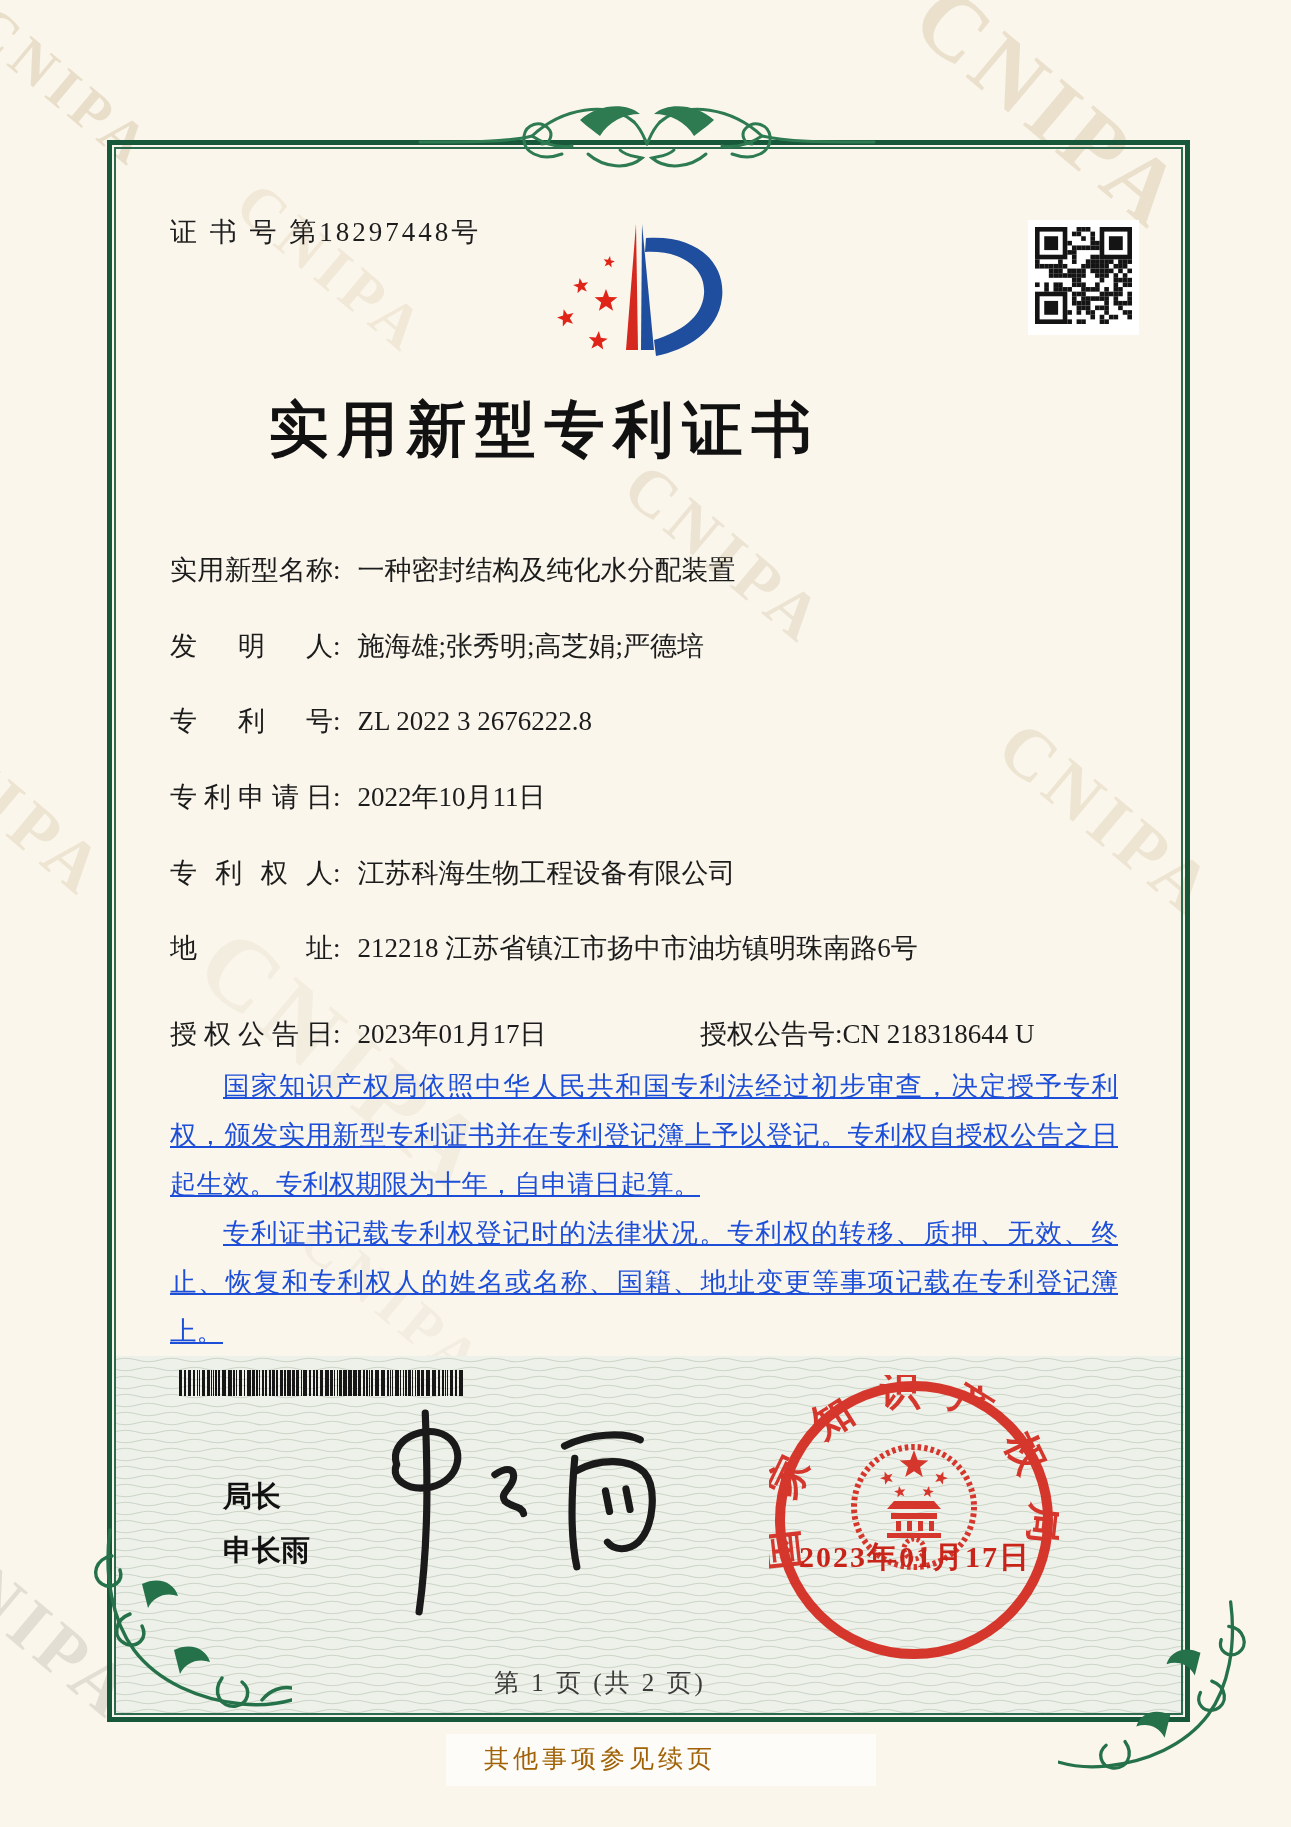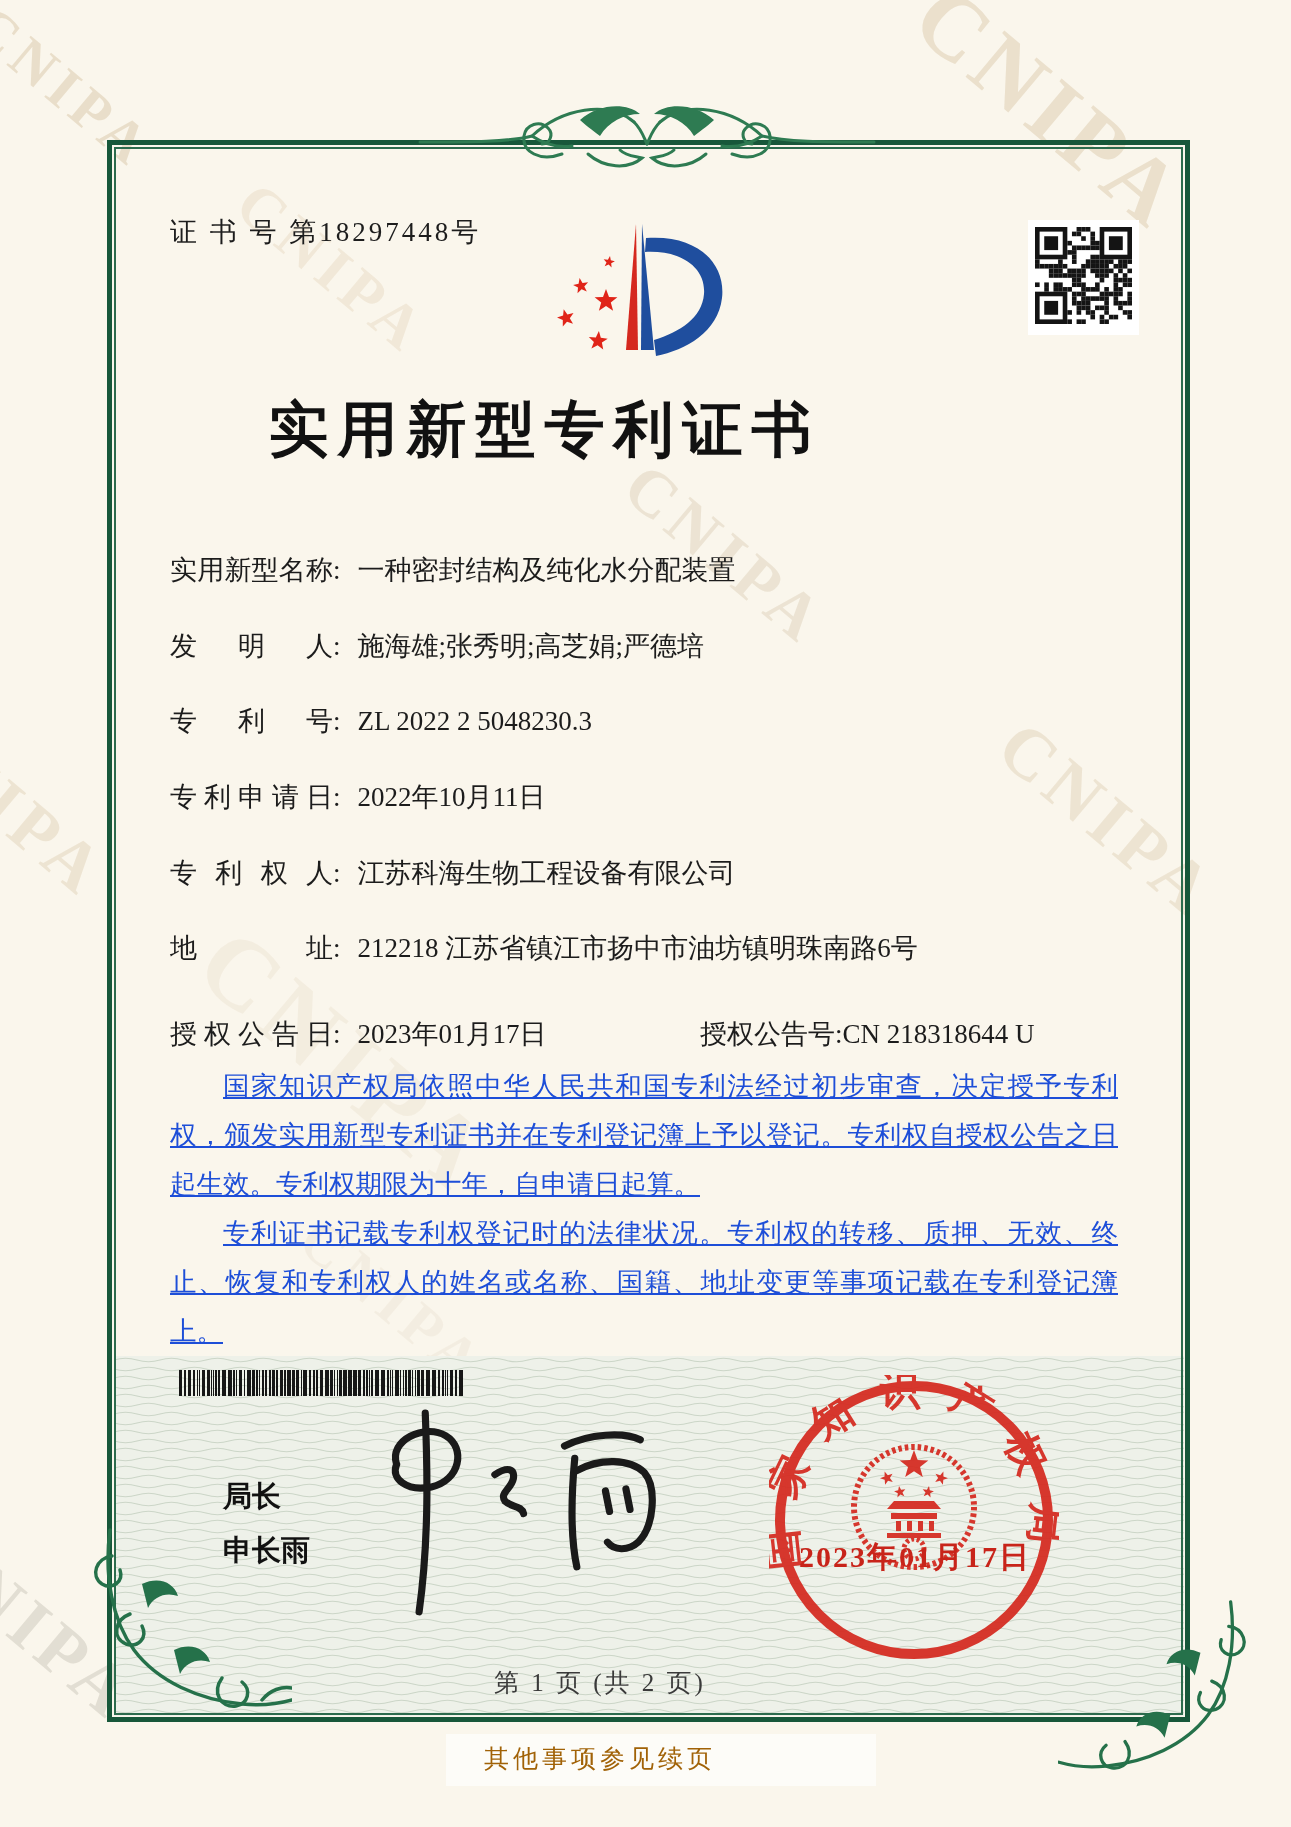--- a/index.html
+++ b/index.html
@@ -318,21 +318,21 @@
 
   <div class="title">实用新型专利证书</div>
 
   <div class="frow" style="top:552px">
     <span class="flabel">实用新型名称</span><span>:</span><span class="fvalue">一种密封结构及纯化水分配装置</span>
   </div>
   <div class="frow" style="top:628px">
     <span class="flabel">发明人</span><span>:</span><span class="fvalue">施海雄;张秀明;高芝娟;严德培</span>
   </div>
   <div class="frow" style="top:703px">
-    <span class="flabel">专利号</span><span>:</span><span class="fvalue">ZL 2022 2 5048230.3</span>
+    <span class="flabel">专利号</span><span>:</span><span class="fvalue">ZL 2022 3 2676222.8</span>
   </div>
   <div class="frow" style="top:779px">
     <span class="flabel">专利申请日</span><span>:</span><span class="fvalue">2022年10月11日</span>
   </div>
   <div class="frow" style="top:855px">
     <span class="flabel">专利权人</span><span>:</span><span class="fvalue">江苏科海生物工程设备有限公司</span>
   </div>
   <div class="frow" style="top:930px">
     <span class="flabel">地址</span><span>:</span><span class="fvalue">212218 江苏省镇江市扬中市油坊镇明珠南路6号</span>
   </div>

